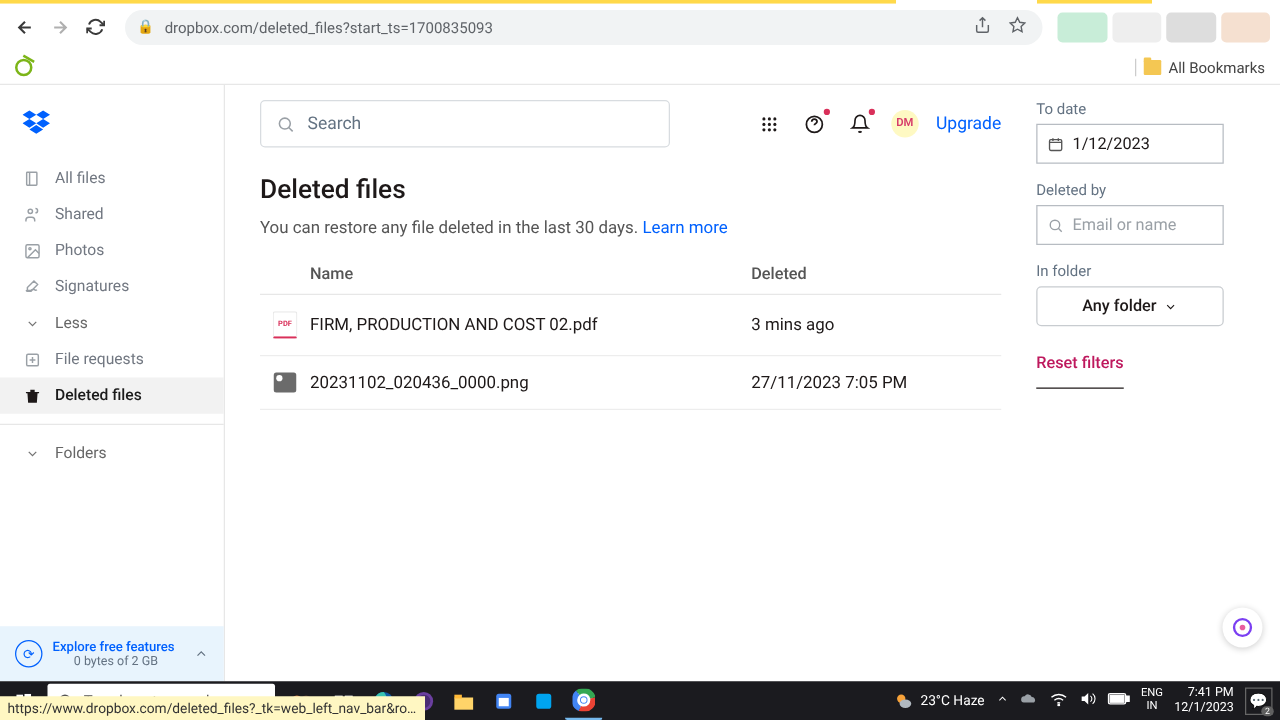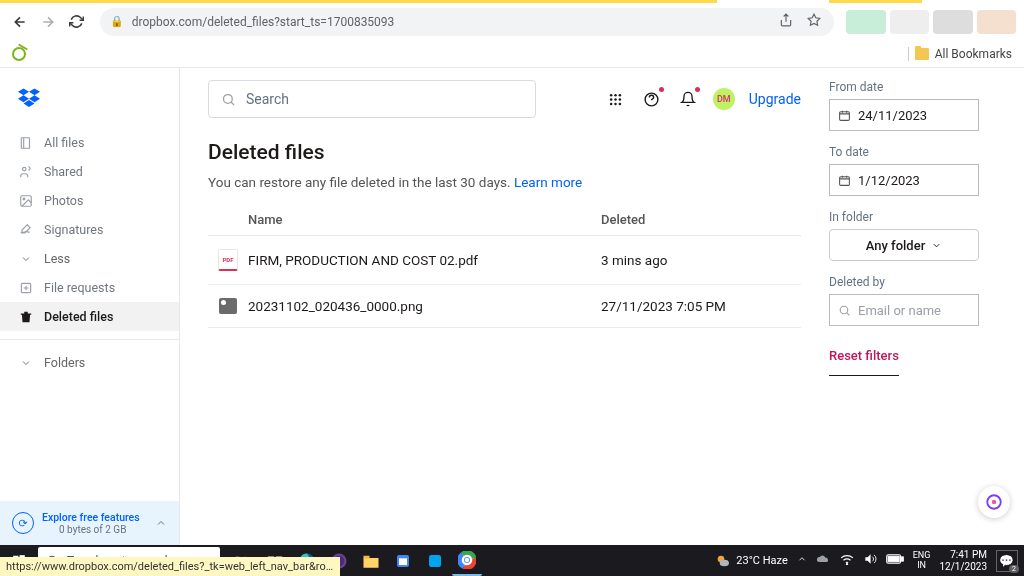--- a/index.html
+++ b/index.html
@@ -50,21 +50,21 @@
 
 .status-link{position:absolute;bottom:0;left:0;background:#fff7c2;font-size:11px;padding:3px 6px;color:#333;max-width:340px;white-space:nowrap;overflow:hidden;text-overflow:ellipsis;z-index:5;}
 
 
 .center{flex:1;padding:12px 28px 0;position:relative;}
 .header-row{display:flex;align-items:center;gap:14px;margin-bottom:22px;}
 .search-box{flex:0 0 328px;height:38px;border:1px solid #d8dce0;border-radius:4px;display:flex;align-items:center;padding:0 12px;gap:10px;color:#637282;font-size:14px;}
 .header-spacer{flex:1;}
 .hdr-icon{width:22px;height:22px;display:flex;align-items:center;justify-content:center;color:#1e1919;cursor:pointer;position:relative;}
 .hdr-icon .dot{position:absolute;width:5px;height:5px;background:#d9305a;border-radius:50%;top:-1px;right:-1px;}
-.avatar{width:22px;height:22px;border-radius:50%;background:#bef264;color:#d63b6a;display:flex;align-items:center;justify-content:center;font-size:9px;font-weight:600;}
+.avatar{width:22px;height:22px;border-radius:50%;background:#fef9c3;color:#d63b6a;display:flex;align-items:center;justify-content:center;font-size:9px;font-weight:600;}
 .upgrade-link{color:#0061fe;font-size:14px;}
 
 h1{font-size:21px;font-weight:500;color:#1e1919;margin-bottom:10px;}
 .subtitle{font-size:13.5px;color:#555;margin-bottom:14px;}
 .subtitle a{color:#0061fe;text-decoration:none;}
 
 .file-table{width:100%;}
 .tbl-header{display:flex;padding:8px 0;border-bottom:1px solid #e7e7e7;font-size:13px;color:#555;font-weight:500;}
 .col-name{flex:1;padding-left:40px;}
 .col-deleted{width:200px;}
@@ -305,56 +305,46 @@
             <div class="img-badge"></div>
           </div>
         <div class="col-name" style="padding-left:0">20231102_020436_0000.png</div>
         <div class="col-deleted">27/11/2023 7:05 PM</div>
       </div>
     </div>
   </main>
 
   <aside class="filters">
     <div class="filter-group">
-      <label class="filter-label">From date</label>
-      <div class="filter-input">
-        <svg width="13" height="13" viewBox="0 0 24 24" fill="none" stroke="#555" stroke-width="2">
-            <rect x="3" y="5" width="18" height="16" rx="2"></rect>
-            <path d="M3 9h18M8 3v4M16 3v4"></path>
-          </svg>
-        <span>24/11/2023</span>
-      </div>
-    </div>
-    <div class="filter-group">
       <label class="filter-label">To date</label>
       <div class="filter-input">
         <svg width="13" height="13" viewBox="0 0 24 24" fill="none" stroke="#555" stroke-width="2">
             <rect x="3" y="5" width="18" height="16" rx="2"></rect>
             <path d="M3 9h18M8 3v4M16 3v4"></path>
           </svg>
         <span>1/12/2023</span>
+      </div>
+    </div>
+    <div class="filter-group">
+      <label class="filter-label">Deleted by</label>
+      <div class="filter-input search">
+        <svg width="13" height="13" viewBox="0 0 24 24" fill="none" stroke="#9aa0a6" stroke-width="2">
+            <circle cx="11" cy="11" r="7"></circle>
+            <path d="M21 21l-5-5"></path>
+          </svg>
+        <span>Email or name</span>
       </div>
     </div>
     <div class="filter-group">
       <label class="filter-label">In folder</label>
       <div class="folder-select">
         <span>Any folder</span>
         <svg width="11" height="11" viewBox="0 0 24 24" fill="none" stroke="#1e1919" stroke-width="2">
             <path d="M6 9l6 6 6-6"></path>
           </svg>
-      </div>
-    </div>
-    <div class="filter-group">
-      <label class="filter-label">Deleted by</label>
-      <div class="filter-input search">
-        <svg width="13" height="13" viewBox="0 0 24 24" fill="none" stroke="#9aa0a6" stroke-width="2">
-            <circle cx="11" cy="11" r="7"></circle>
-            <path d="M21 21l-5-5"></path>
-          </svg>
-        <span>Email or name</span>
       </div>
     </div>
     <span class="reset-link">Reset filters</span>
   </aside>
 </div>
 
 <div class="status-link">https://www.dropbox.com/deleted_files?_tk=web_left_nav_bar&amp;role=personal&amp;di...</div>
 
 <div class="help-float">
   <svg viewBox="0 0 24 24" fill="none" stroke-width="2.5">

